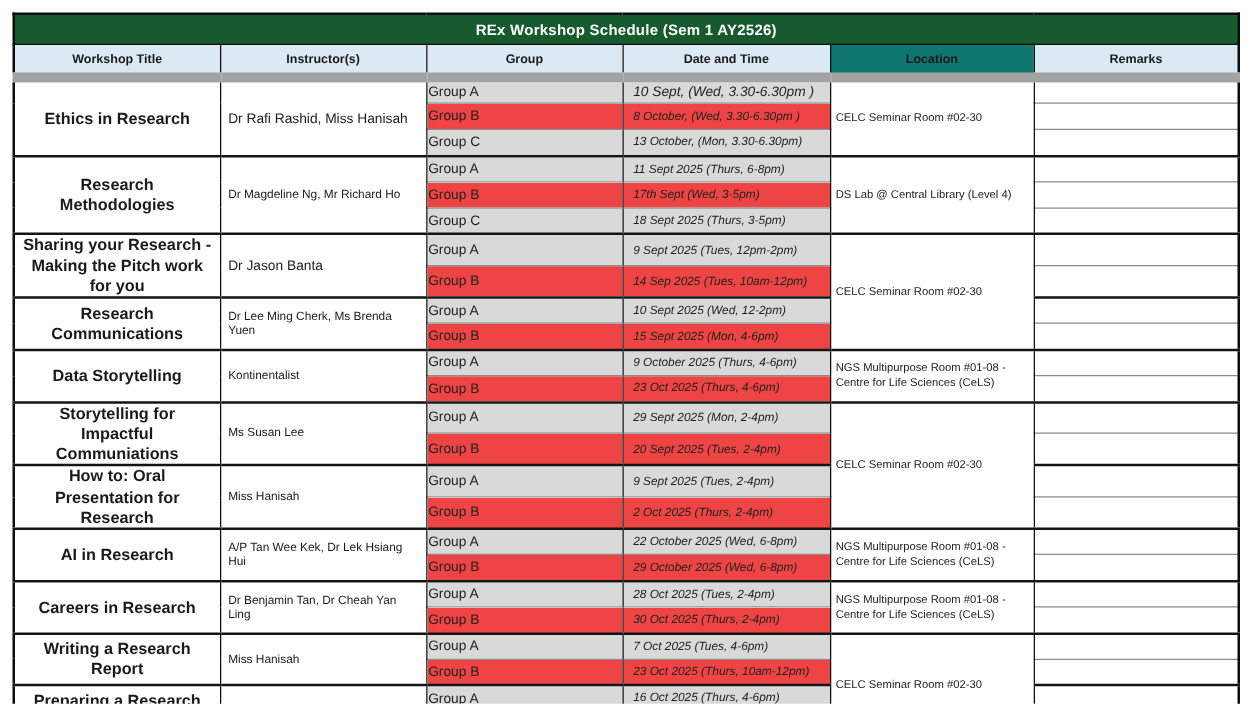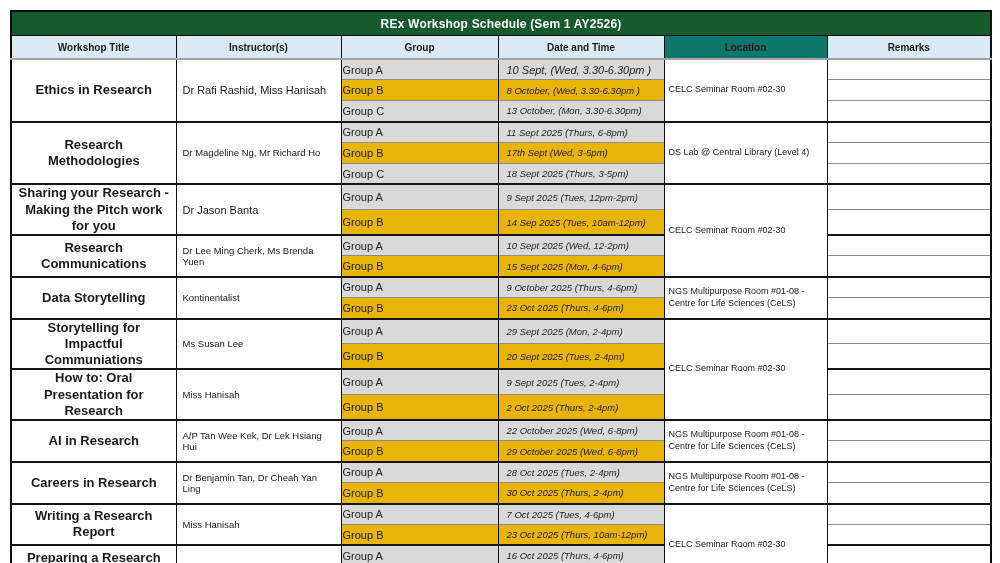--- a/index.html
+++ b/index.html
@@ -15,33 +15,33 @@
   }
   th, td { overflow:hidden; vertical-align:middle; }
   
   th, td { border-left:1px solid #0d0d0d; border-right:1px solid #0d0d0d; }
   tr.title-row th {
     height:21px; font-size:12px; font-weight:bold; text-align:center;
     color:#ffffff; letter-spacing:.2px;
   }
   tr.head-row th {
     height:20px; font-size:10px; font-weight:bold; text-align:center;
-    border-top:1px solid #0d0d0d; border-bottom:2px solid #a3a3a3;
+    border-top:1px solid #0d0d0d; border-bottom:8px solid #a3a3a3;
   }
   tbody tr { height:20.88px; }
   tbody tr.block-start > td { border-top:2px solid #141414; }
   tbody tr.inner > td.rowline { border-top:1px solid #8c8c8c; }
   td.c-title { font-weight:bold; font-size:13px; text-align:center; padding:0 6px; line-height:1.25; background:#fff; }
   td.c-instr { font-size:9.5px; text-align:left; padding:0 6px; background:#fff; }
   td.c-instr.lg { font-size:11px; }
   td.c-group { font-size:11px; text-align:left; color:#222; }
   td.c-date { font-size:9.5px; text-align:left; padding:0 8px; color:#222;font-style:italic; }
   td.c-date.lg { font-size:11px; }
   td.stripe { background:#d9d9d9; }
-  td.white { background:#eab308; }
+  td.white { background:#ef4444; }
   td.c-loc { font-size:9px; text-align:left; padding:0 4px; line-height:1.3; background:#fff; color:#222; }
   td.c-rem { background:#fff; }
 </style>
 </head>
 <body>
 
 <div class="page">
   <table class="sched">
     <colgroup>
       <col style="width:165px">

